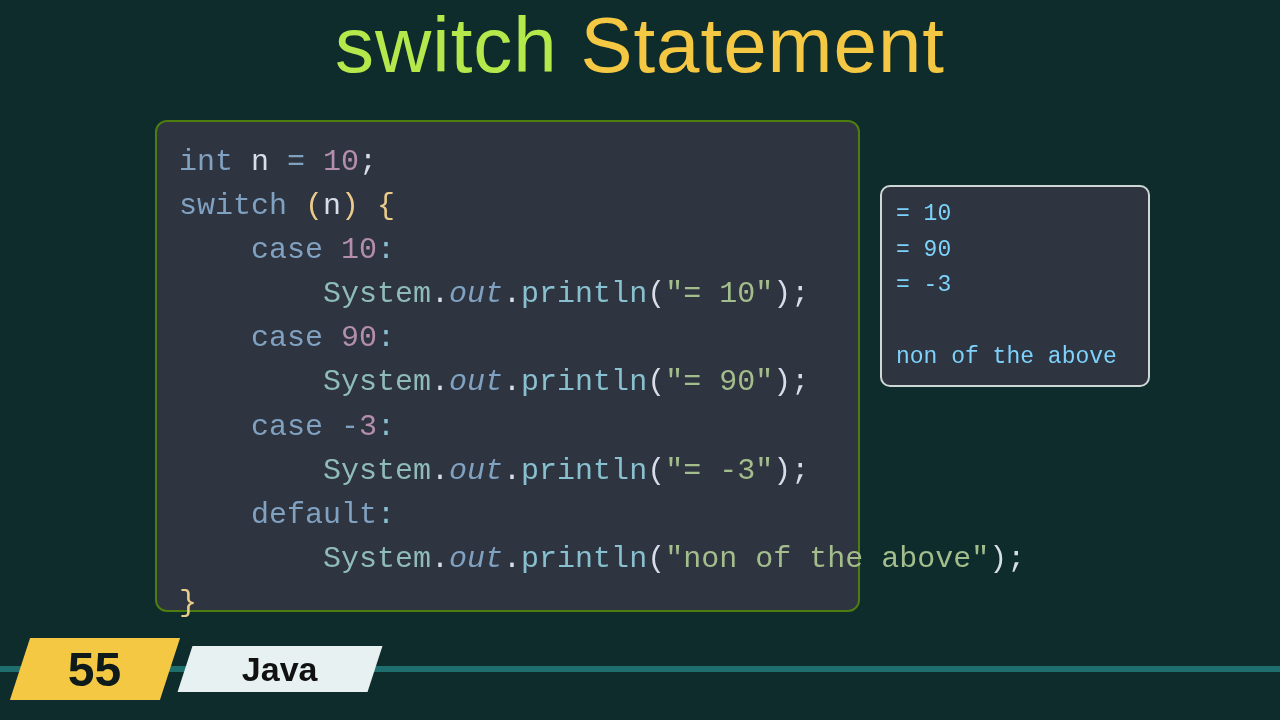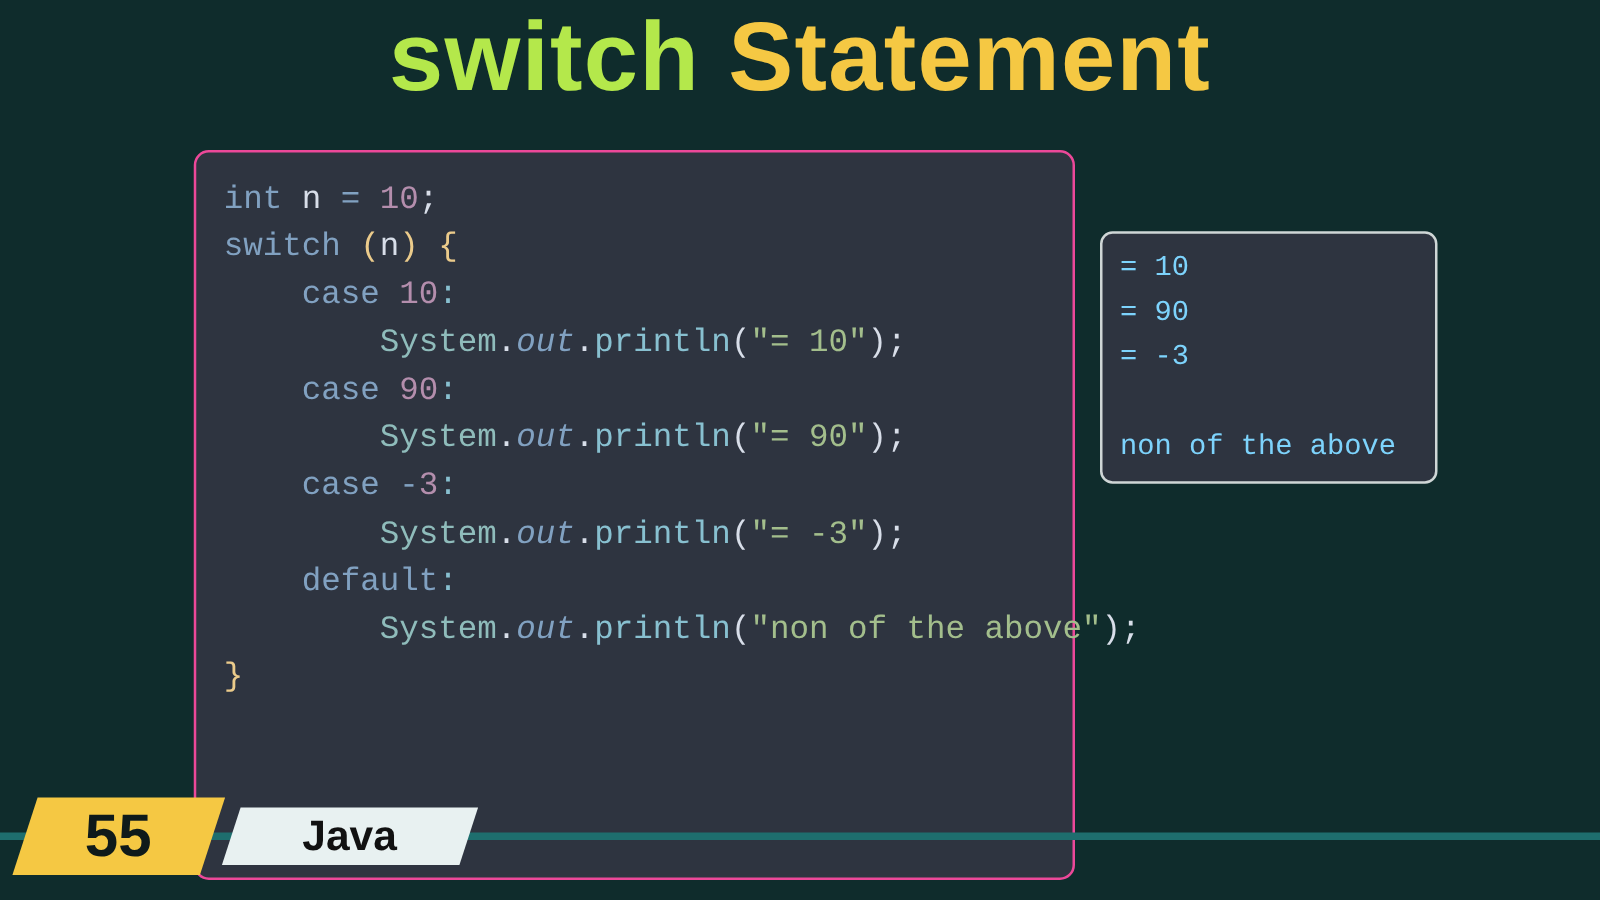--- a/index.html
+++ b/index.html
@@ -11,37 +11,37 @@
     overflow: hidden;
     font-family: "Segoe UI", Arial, sans-serif;
   }
   .title {
     position: absolute;
     top: 0px;
     left: 0;
     width: 100%;
     text-align: center;
     font-size: 78px;
-    font-weight: 700;
+    font-weight: 400;
     letter-spacing: 1px;
   }
   .title .kw { color: #b4e84b; }
   .title .rest { color: #f5c843; }
   .code-box {
     position: absolute;
     top: 120px;
     left: 155px;
     width: 705px;
-    height: 584px;
+    height: 492px;
     background: #2e3440;
-    border: 2px solid #ec4899;
+    border: 2px solid #4d7c0f;
     border-radius: 12px;
     padding: 18px 22px;
     font-family: Consolas, "Courier New", monospace;
-    font-size: 26px;
+    font-size: 30px;
     line-height: 1.47;
     color: #d8dee9;
     white-space: pre;
   }
   .output-box {
     position: absolute;
     top: 185px;
     left: 880px;
     width: 270px;
     background: #2e3440;

